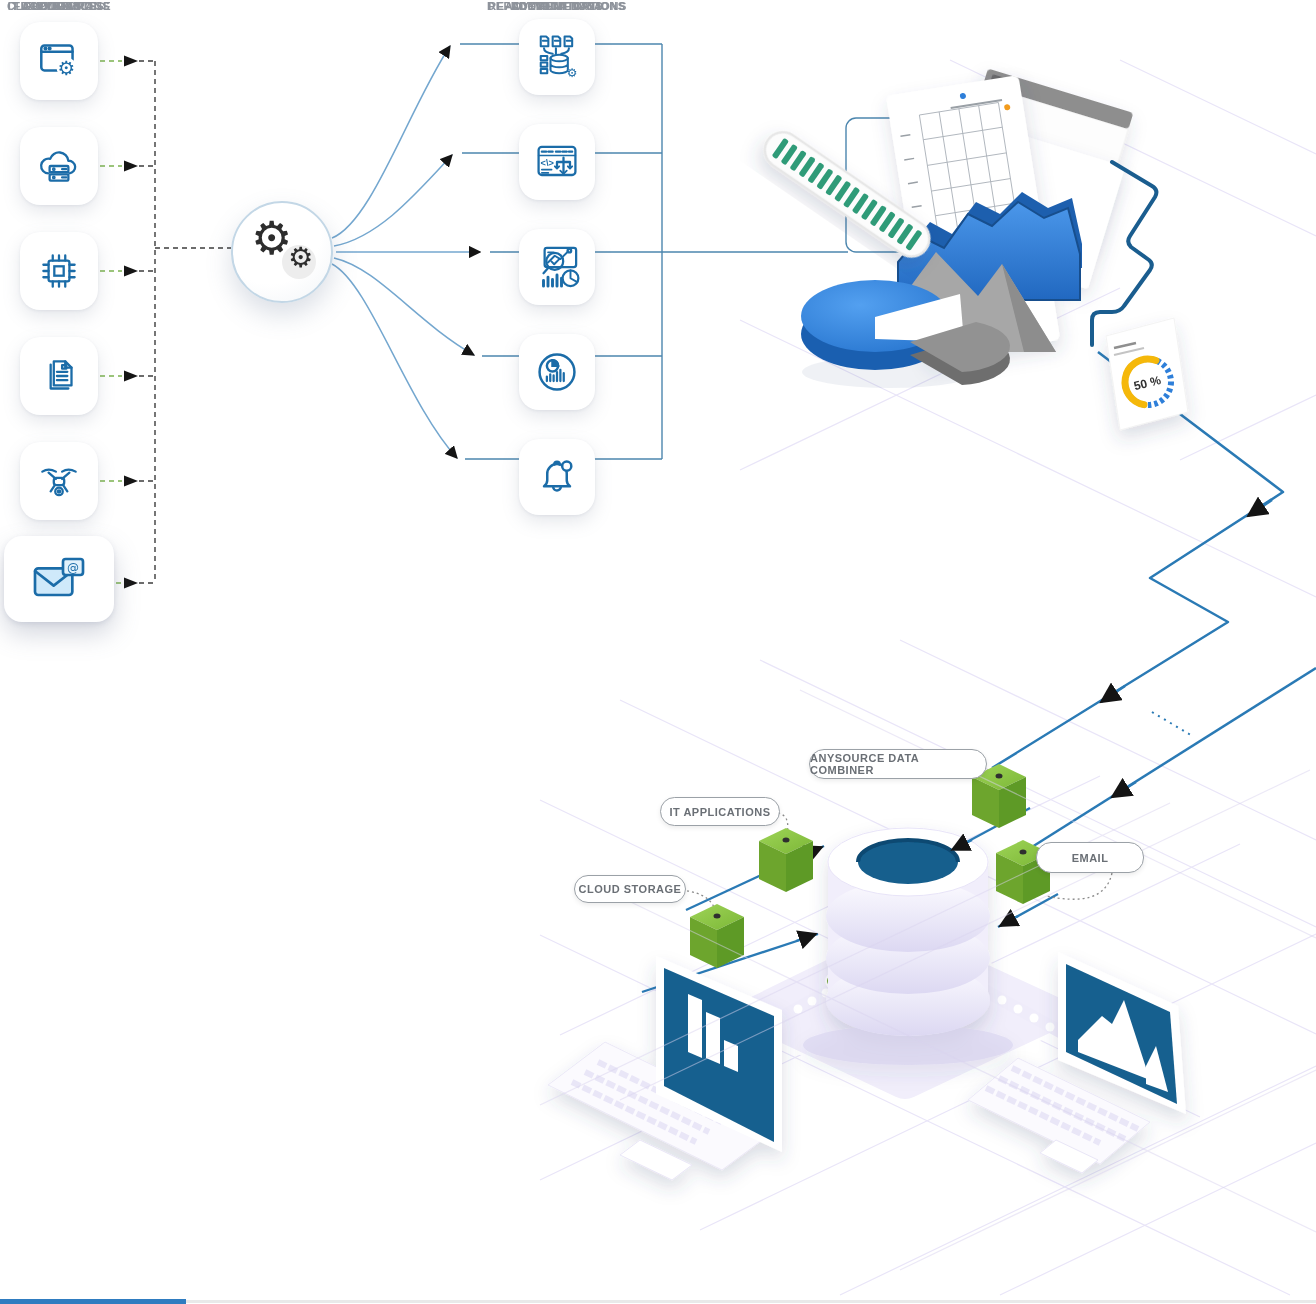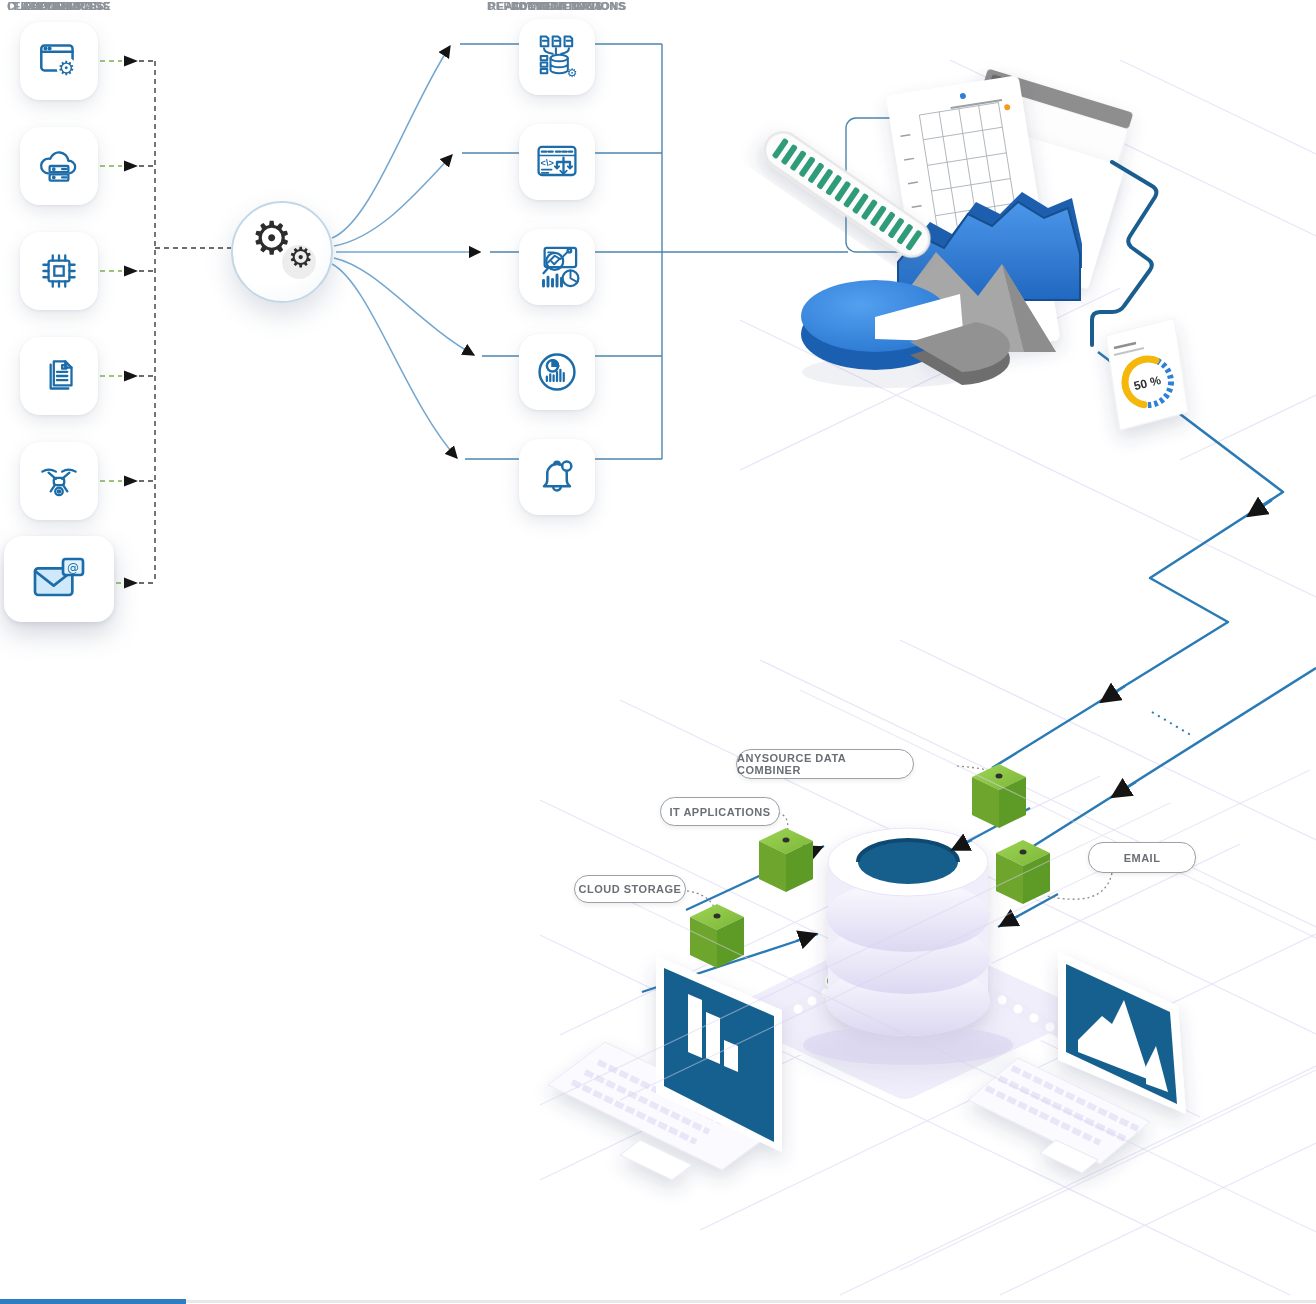--- a/index.html
+++ b/index.html
@@ -405,28 +405,28 @@
   </div>
   <div class="card mid" style="left:519px;top:439px">
     <svg width="52" height="52" viewBox="0 0 48 48" fill="none" stroke="#1b6ca8" stroke-width="2.3" stroke-linecap="round" stroke-linejoin="round">
       <path d="M24,12 a9,9 0 0 1 9,9 v6 q0,3.5 3,5.5 H12 q3,-2 3,-5.5 v-6 a9,9 0 0 1 9,-9"></path>
       <path d="M21.5,12.5 a2.5,2.5 0 0 1 5,0"></path>
       <path d="M20.5,33 a3.5,3.5 0 0 0 7,0"></path>
       <circle cx="33" cy="14" r="4.2" fill="#ffffff"></circle>
     </svg>
   </div>
 
-  <div class="pill" style="left:736px;top:749px;width:176px;height:28px">
+  <div class="pill" style="left:809px;top:749px;width:176px;height:28px">
     <span>ANYSOURCE DATA COMBINER</span>
   </div>
   <div class="pill" style="left:660px;top:797px;width:118px;height:27px">
     <span>IT APPLICATIONS</span>
   </div>
   <div class="pill" style="left:574px;top:875px;width:110px;height:26px">
     <span>CLOUD STORAGE</span>
   </div>
-  <div class="pill" style="left:1088px;top:842px;width:106px;height:29px">
+  <div class="pill" style="left:1036px;top:842px;width:106px;height:29px">
     <span>EMAIL</span>
   </div>
 
   <div class="strip" style="left:0;top:1299px;width:186px;height:5px;background:#2f7cc0"></div>
   <div class="strip" style="left:186px;top:1300px;width:1130px;height:3px;background:#e9e9e9"></div>
 </div>
 
 </body></html>

